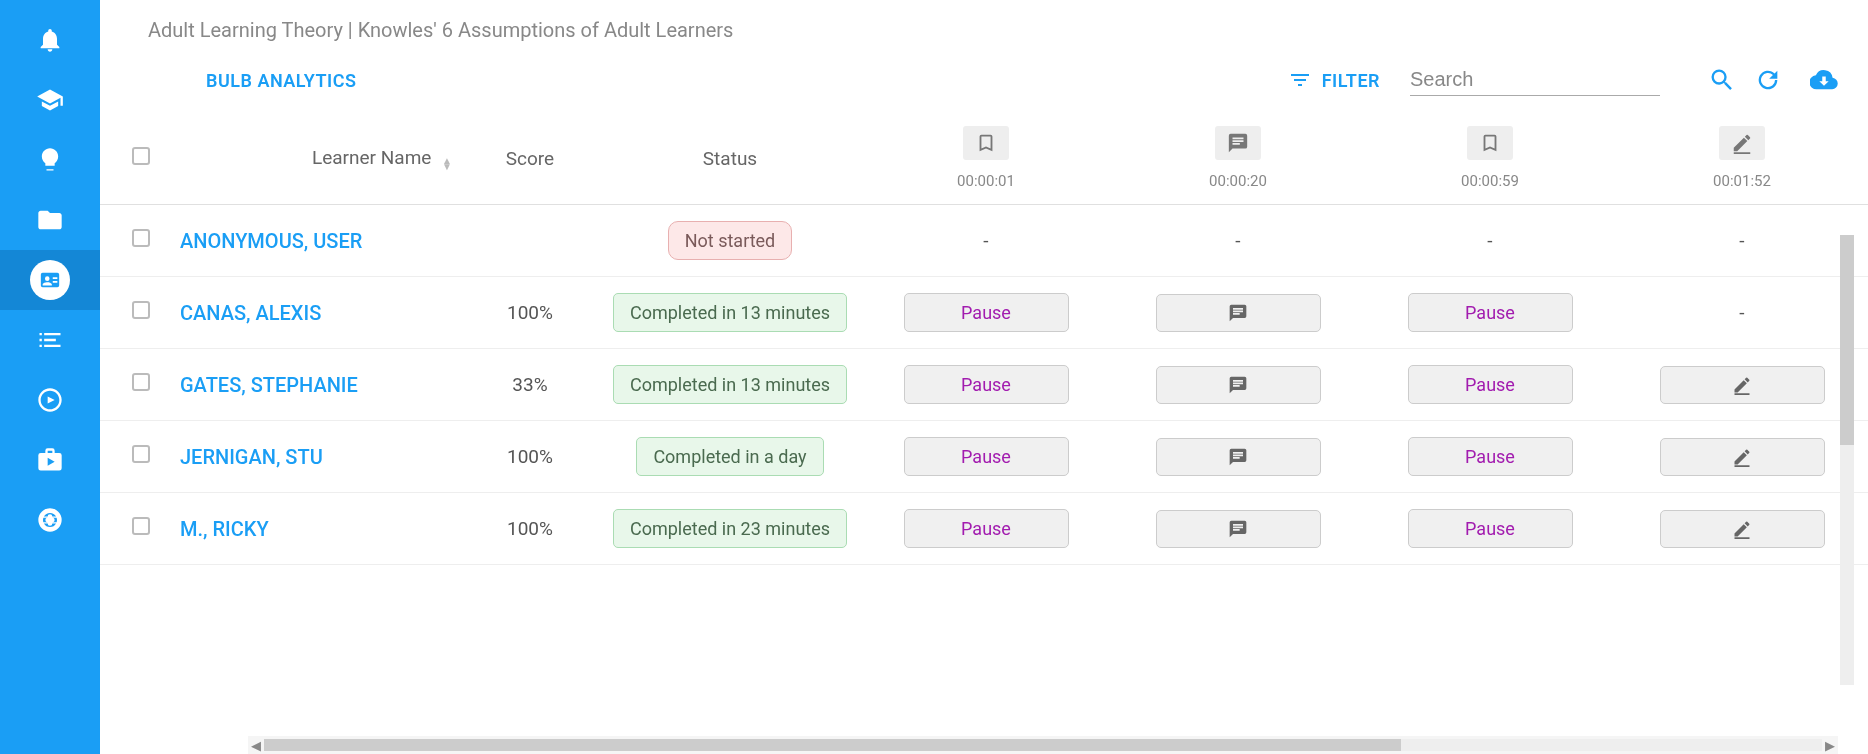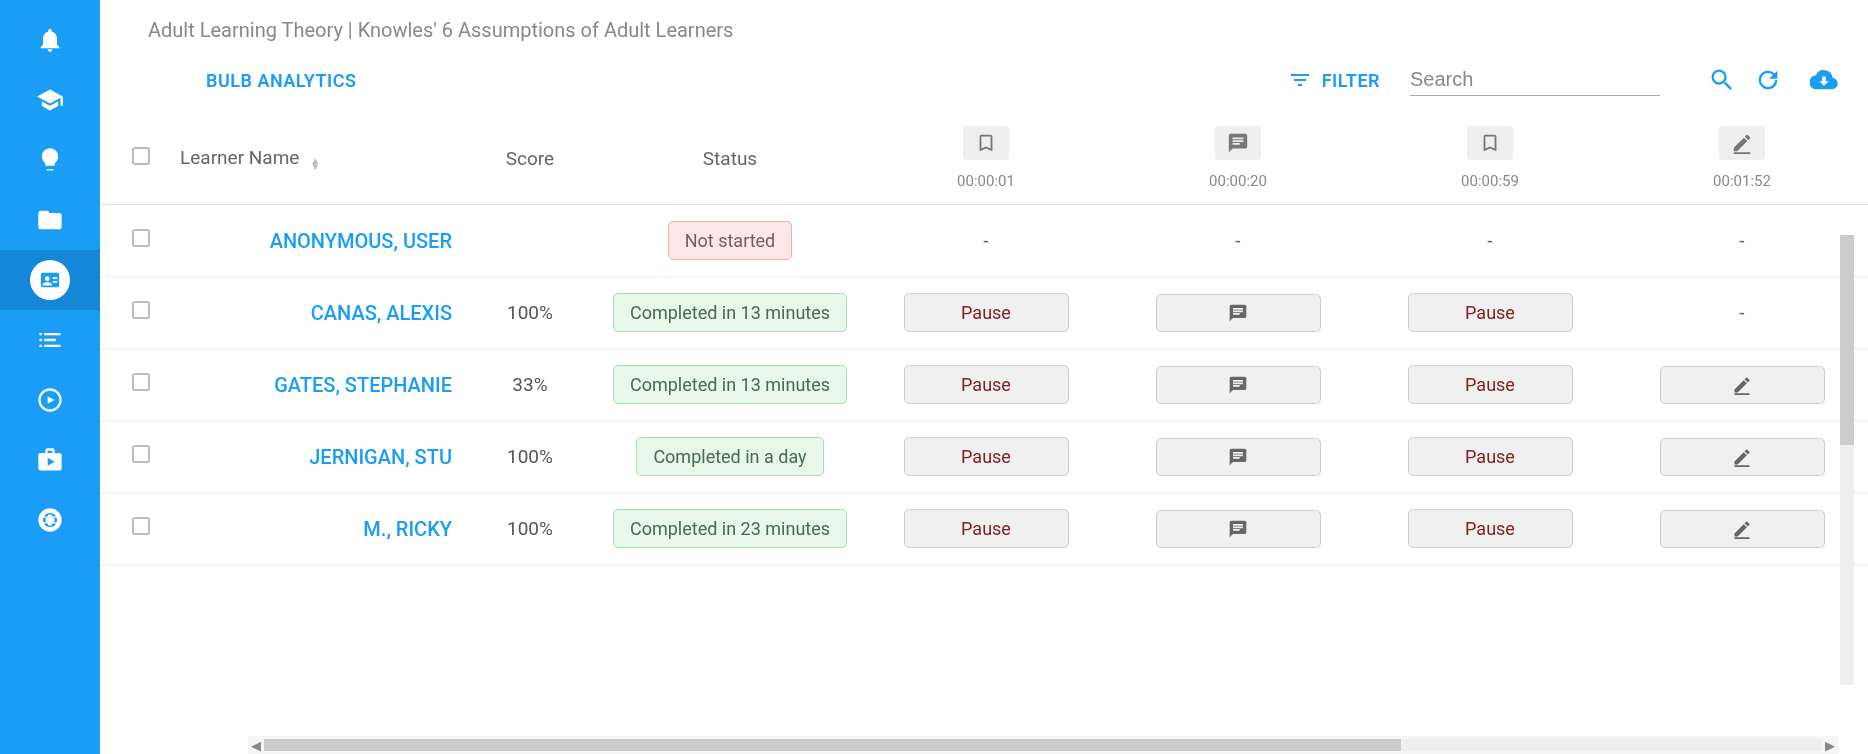--- a/index.html
+++ b/index.html
@@ -124,21 +124,21 @@
 thead th {
   font-weight: 400;
   color: #666;
   font-size: 19px;
   text-align: center;
   padding: 14px 8px;
   border-bottom: 1px solid #e0e0e0;
   background: #fff;
 }
 thead th:first-child { width: 60px; padding-left: 30px; }
-thead th:nth-child(2) { text-align: left; padding-left: 20px; width: 300px; }
+thead th:nth-child(2) { text-align: right; padding-left: 20px; width: 300px; }
 thead th:nth-child(3) { width: 140px; }
 thead th:nth-child(4) { width: 260px; }
 .time-header {
   display: flex;
   flex-direction: column;
   align-items: center;
   gap: 12px;
 }
 .time-header-box {
   background: #eee;
@@ -150,21 +150,21 @@
 .time-header-time { font-size: 15px; color: #888; }
 tbody td {
   padding: 16px 8px;
   text-align: center;
   border-bottom: 1px solid #eee;
   font-size: 19px;
   color: #555;
   vertical-align: middle;
 }
 tbody td:first-child { padding-left: 30px; width: 60px; }
-tbody td:nth-child(2) { text-align: right; padding-left: 20px; }
+tbody td:nth-child(2) { text-align: left; padding-left: 20px; }
 .checkbox {
   width: 18px;
   height: 18px;
   border: 2px solid #bbb;
   border-radius: 3px;
   cursor: pointer;
   display: inline-block;
 }
 .learner-link {
   color: #1a9ef5;
@@ -172,34 +172,34 @@
   font-size: 20px;
   cursor: pointer;
 }
 .status-pill {
   display: inline-block;
   padding: 8px 16px;
   border-radius: 5px;
   font-size: 18px;
   border: 1px solid;
 }
-.status-notstarted { background: #fde8e8; border-color: #e8b0b0; color: #7a5a5a; }
+.status-notstarted { background: #fde8e8; border-color: #e8b0b0; color: #7a5a5a; border-radius: 10px; }
 .status-completed  { background: #e8f7ea; border-color: #aadcb3; color: #4a6a4f; }
 .status-inprogress { background: #fdf9e0; border-color: #e3d990; color: #6a6040; }
 .action-btn {
   display: inline-flex;
   align-items: center;
   justify-content: center;
   background: #f0f0f0;
   border: 1px solid #ccc;
   border-radius: 5px;
   padding: 8px 0;
   width: 165px;
   font-size: 18px;
-  color: #7f1d1d;
+  color: #a21caf;
   cursor: pointer;
 }
 .action-btn svg { width: 20px; height: 20px; fill: #666; }
 .sort-arrows {
   display: inline-flex;
   flex-direction: column;
   margin-left: 6px;
   line-height: 6px;
   font-size: 10px;
   color: #bbb;

